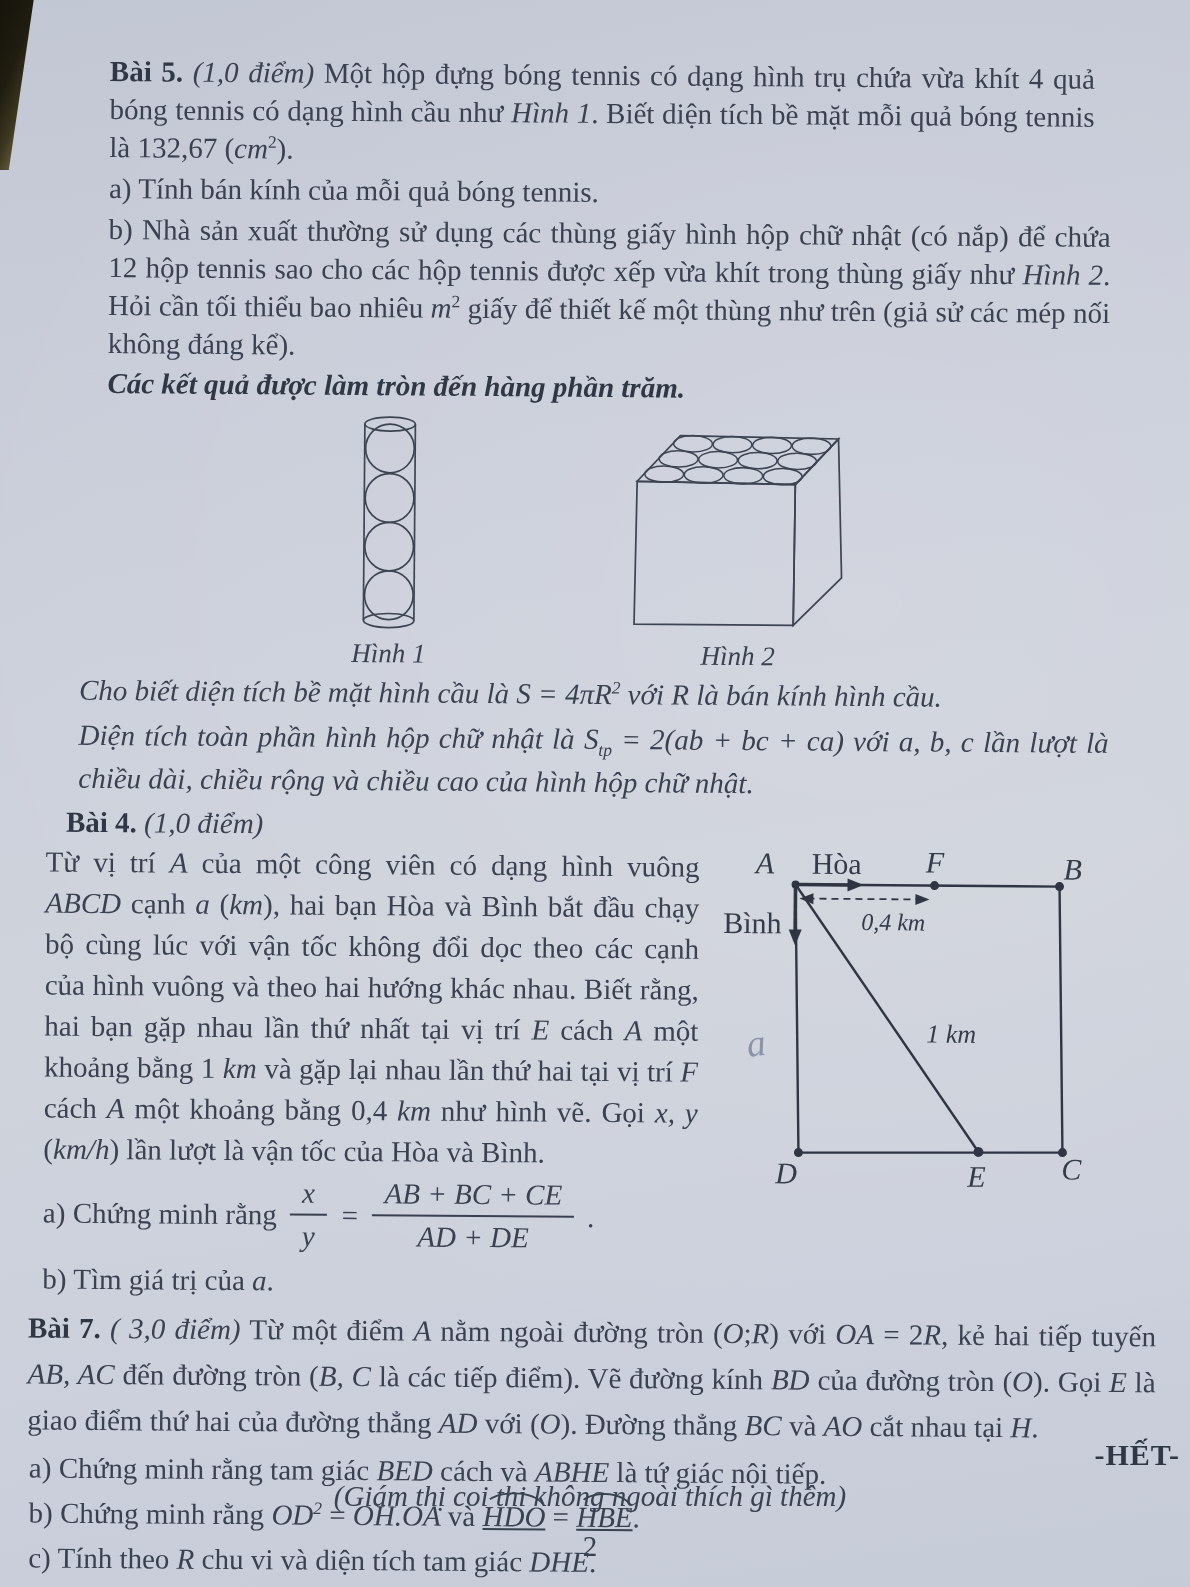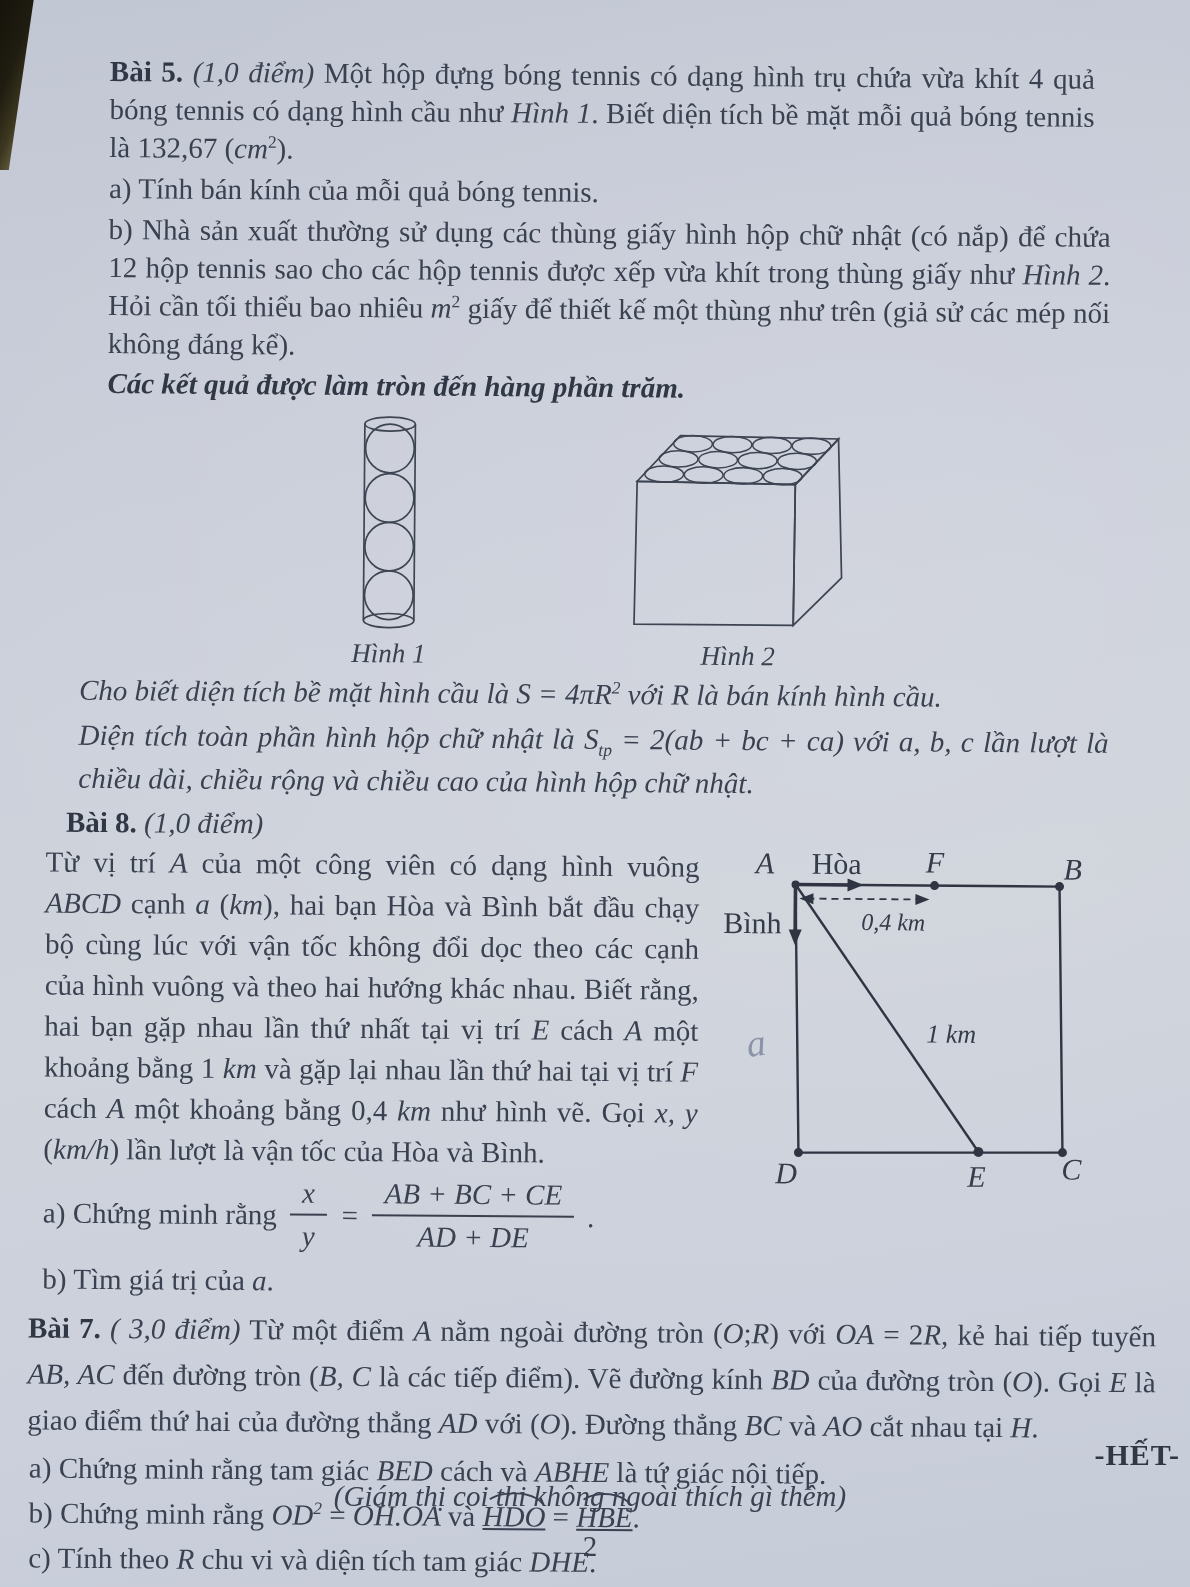--- a/index.html
+++ b/index.html
@@ -122,21 +122,21 @@
             </g>
           </g>
         </svg>
         <figcaption>Hình 2</figcaption>
       </figure>
     </div>
 
     <p class="para formula"><span class="seg-i">Cho biết diện tích bề mặt hình cầu là </span><span class="seg-m">S = 4πR</span><sup class="seg-sup seg-m">2</sup><span class="seg-i"> với </span><span class="seg-m">R</span><span class="seg-i"> là bán kính hình cầu.</span></p>
     <p class="para formula"><span class="seg-i">Diện tích toàn phần hình hộp chữ nhật là </span><span class="seg-m">S</span><sub class="seg-sub seg-m">tp</sub><span class="seg-m"> = 2(ab + bc + ca)</span><span class="seg-i"> với </span><span class="seg-m">a, b, c</span><span class="seg-i"> lần lượt là chiều dài, chiều rộng và chiều cao của hình hộp chữ nhật.</span></p>
 
-    <p class="para b6-head"><span class="seg-b">Bài 8.</span><span class="seg-i"> (1,0 điểm)</span></p>
+    <p class="para b6-head"><span class="seg-b">Bài 4.</span><span class="seg-i"> (1,0 điểm)</span></p>
 
     <div class="b6-block">
       <div class="b6-diagram">
         <svg width="402" height="365" viewBox="0 0 402 365">
 
           <polygon points="74,57 338,57 343,323 79,325" fill="none" stroke="#2f3542" stroke-width="2.4"></polygon>
 
           <line x1="74" y1="57" x2="259" y2="323" stroke="#2f3542" stroke-width="2.4"></line>
 
           <line x1="76" y1="57" x2="128" y2="57" stroke="#2f3542" stroke-width="3.6"></line>

